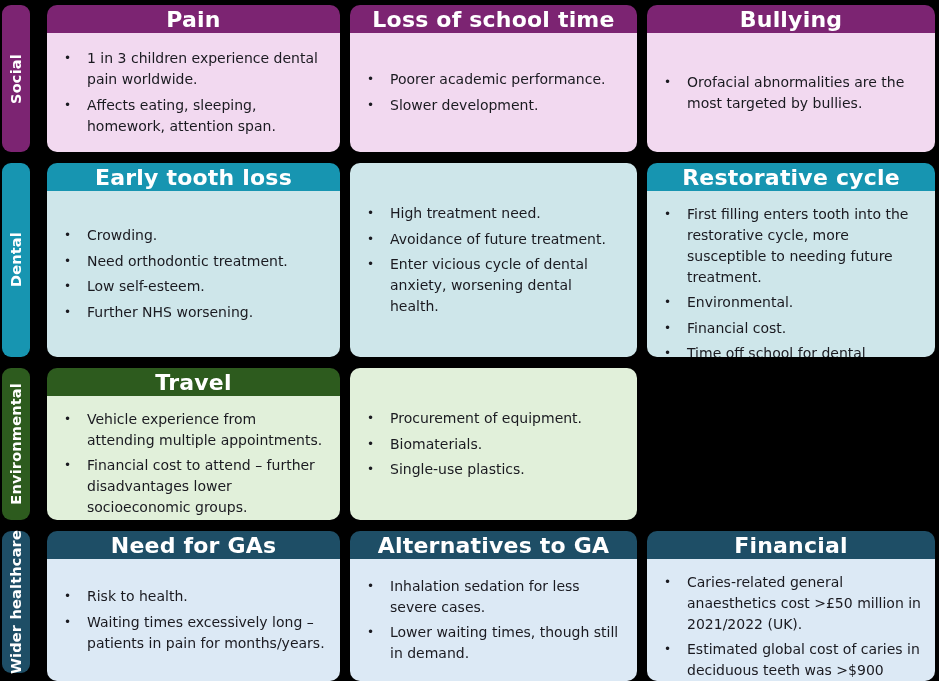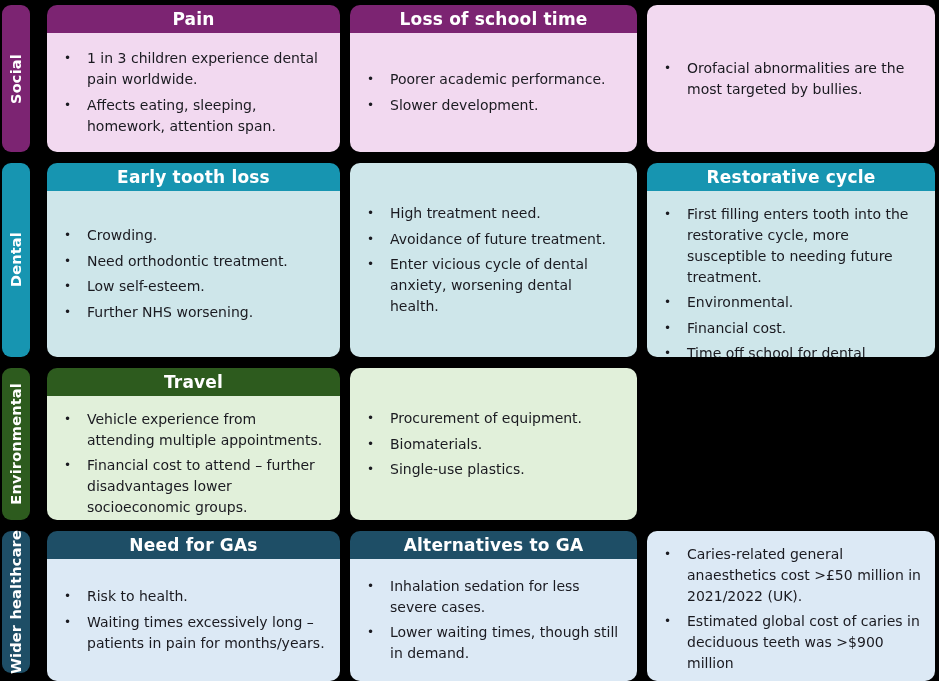--- a/index.html
+++ b/index.html
@@ -43,21 +43,21 @@
     border-radius: 10px;
     overflow: hidden;
     display: flex;
     flex-direction: column;
     height: 100%;
   }
   .card-header {
     background: var(--accent);
     color: #fff;
     font-weight: bold;
-    font-size: 17px;
+    font-size: 22px;
     height: 28px;
     flex: 0 0 28px;
     display: flex;
     align-items: center;
     justify-content: center;
     letter-spacing: 0.2px;
   }
   .card-body {
     flex: 1;
     background: var(--tint);
@@ -112,20 +112,21 @@
     <span class="bullet-glyph">•</span>
     <span class="bullet-text">Poorer academic performance.</span>
   </li>
             <li class="bullet-item">
     <span class="bullet-glyph">•</span>
     <span class="bullet-text">Slower development.</span>
   </li>
           </ul>
     </div>
   </div><div class="card">
+    <div class="card-header">Bullying</div>
     <div class="card-body">
       <ul class="bullets">
             <li class="bullet-item">
     <span class="bullet-glyph">•</span>
     <span class="bullet-text">Orofacial abnormalities are the most targeted by bullies.</span>
   </li>
           </ul>
     </div>
   </div></div>
     <div class="row-group" style="--accent: #1795B1; --tint: #CEE6EA;"><div class="sidebar-tab">
@@ -250,20 +251,21 @@
     <span class="bullet-glyph">•</span>
     <span class="bullet-text">Inhalation sedation for less severe cases.</span>
   </li>
             <li class="bullet-item">
     <span class="bullet-glyph">•</span>
     <span class="bullet-text">Lower waiting times, though still in demand.</span>
   </li>
           </ul>
     </div>
   </div><div class="card">
+    <div class="card-header">Financial</div>
     <div class="card-body">
       <ul class="bullets">
             <li class="bullet-item">
     <span class="bullet-glyph">•</span>
     <span class="bullet-text">Caries-related general anaesthetics cost &gt;£50 million in 2021/2022 (UK).</span>
   </li>
             <li class="bullet-item">
     <span class="bullet-glyph">•</span>
     <span class="bullet-text">Estimated global cost of caries in deciduous teeth was &gt;$900 million</span>
   </li>

